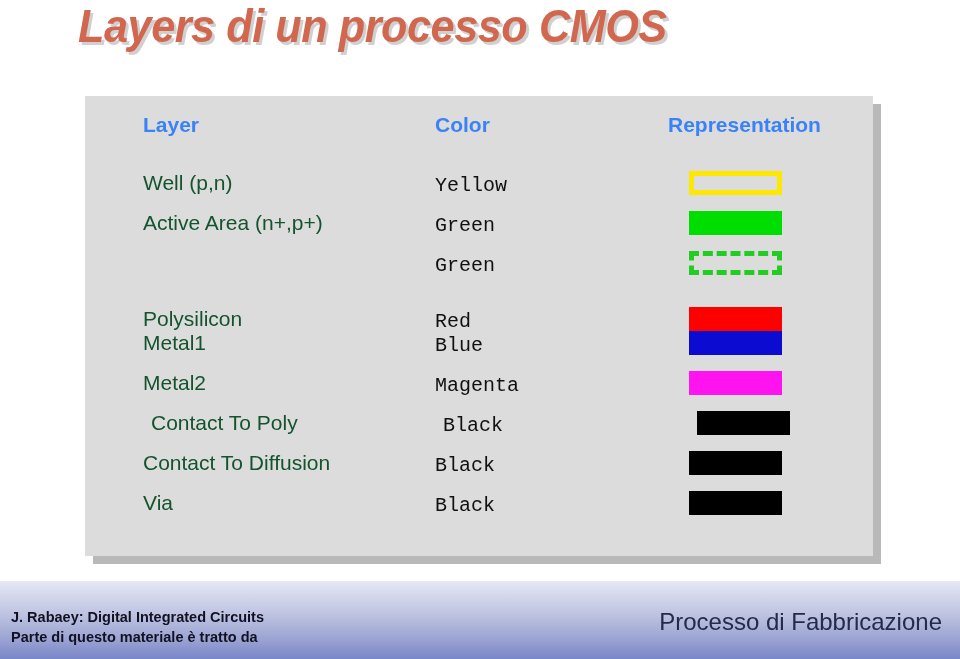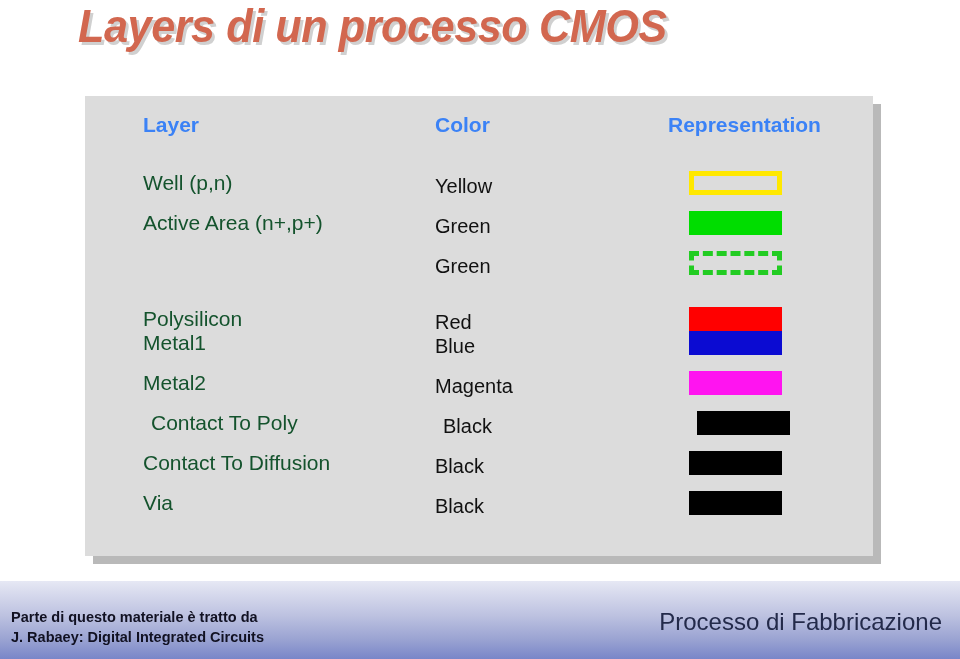--- a/index.html
+++ b/index.html
@@ -86,20 +86,21 @@
   }
   .cell-color {
     position: absolute;
     left: 435px;
     top: 3px;
     height: 40px;
     line-height: 40px;
     font-size: 20px;
     color: #111111;
     white-space: nowrap;
+    font-family: Liberation Mono, monospace;
   }
   .cell-repr {
     position: absolute;
     left: 689px;
     top: 8px;
     width: 93px;
     height: 24px;
   }
 
   .swatch {
@@ -221,19 +222,19 @@
         <div class="cell-color">Black</div>
         <div class="cell-repr">
           <div class="swatch solid" style="background: rgb(0, 0, 0); border: 0px;"></div>
         </div>
       </div>
     </div>
 
   <div id="footer-bar"></div>
 
   <div id="footer-credit">
+    <span class="ln">J. Rabaey: Digital Integrated Circuits</span>
     <span class="ln">Parte di questo materiale è tratto da</span>
-    <span class="ln">J. Rabaey: Digital Integrated Circuits</span>
   </div>
 
   <div id="footer-section">Processo di Fabbricazione</div>
 
 </div>
 
 </body></html>

